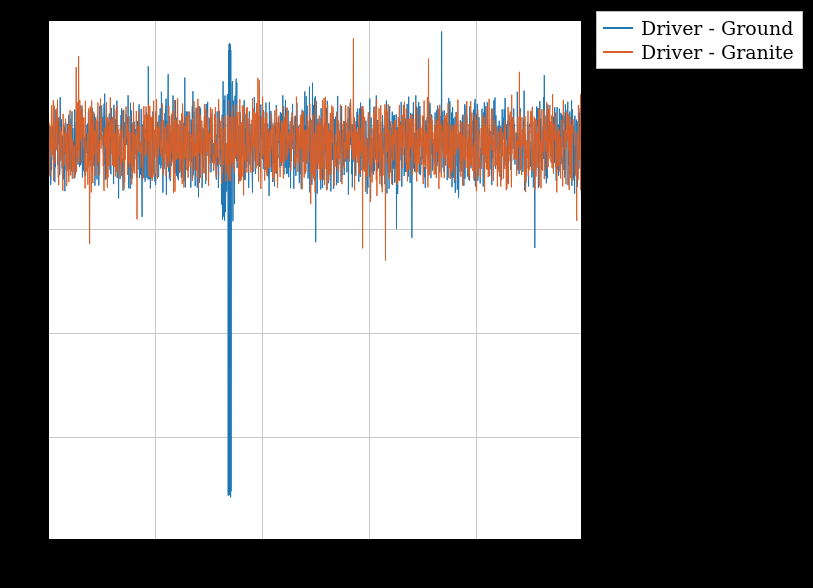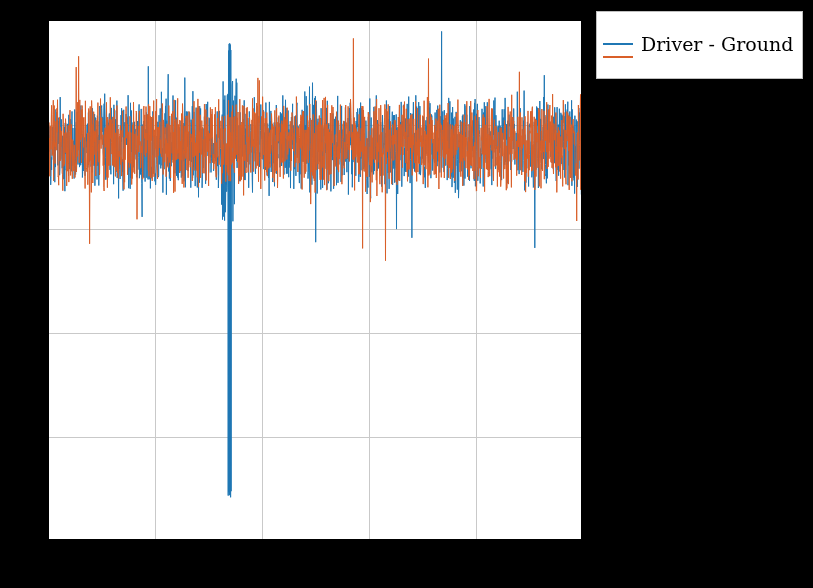--- a/index.html
+++ b/index.html
@@ -34,21 +34,21 @@
   .grid-h {
     height: 1px;
     left: 0;
     right: 0;
   }
   .legend {
     position: absolute;
     background: #fff;
     border: 1px solid #bfbfbf;
     box-sizing: border-box;
-    padding: 20px 6px;
+    padding: 4px 6px;
     font-size: 19px;
     color: #000;
     font-family: "DejaVu Serif", "Times New Roman", Georgia, serif;
   }
   .legend-row {
     display: flex;
     align-items: center;
     white-space: nowrap;
     line-height: 24px;
   }
@@ -90,16 +90,17 @@
       <path d="M48.0 147.1L48.3 139.7L48.6 132.2L48.9 122.5L49.2 137.3L49.5 138.0L49.8 176.3L50.1 150.5L50.4 126.2L50.7 145.1L51.0 149.5L51.3 118.0L51.6 105.3L51.9 143.2L52.2 155.5L52.5 149.3L52.7 140.9L53.0 114.6L53.3 100.2L53.6 180.9L53.9 134.7L54.2 105.5L54.5 144.0L54.8 147.8L55.1 163.6L55.4 142.7L55.7 147.0L56.0 121.3L56.3 150.2L56.6 141.9L56.9 108.4L57.2 132.2L57.5 99.7L57.8 132.1L58.1 176.9L58.4 176.2L58.7 185.2L59.0 162.3L59.3 123.1L59.6 117.3L59.9 148.9L60.2 161.0L60.5 127.0L60.8 142.1L61.1 135.3L61.4 130.9L61.7 147.5L62.0 158.7L62.2 173.0L62.5 174.4L62.8 190.7L63.1 113.8L63.4 131.1L63.7 166.3L64.0 165.4L64.3 154.2L64.6 164.2L64.9 132.8L65.2 152.8L65.5 118.7L65.8 123.9L66.1 137.6L66.4 137.9L66.7 185.9L67.0 132.4L67.3 171.2L67.6 149.5L67.9 156.1L68.2 125.4L68.5 163.5L68.8 182.1L69.1 171.3L69.4 131.4L69.7 117.5L70.0 110.1L70.3 128.0L70.6 175.4L70.9 161.3L71.2 150.5L71.4 124.5L71.7 150.4L72.0 152.7L72.3 178.8L72.6 139.7L72.9 139.9L73.2 161.8L73.5 156.6L73.8 171.1L74.1 144.8L74.4 145.2L74.7 160.0L75.0 177.5L75.3 162.9L75.6 166.0L75.9 159.4L76.2 67.1L76.5 172.0L76.8 126.8L77.1 150.5L77.4 156.5L77.7 102.2L78.0 146.8L78.3 150.1L78.6 56.3L78.9 117.4L79.2 162.7L79.5 127.0L79.8 99.9L80.1 139.9L80.4 138.4L80.7 117.8L80.9 128.3L81.2 109.6L81.5 163.0L81.8 135.5L82.1 105.5L82.4 108.5L82.7 130.6L83.0 137.6L83.3 118.0L83.6 147.4L83.9 117.2L84.2 158.2L84.5 168.8L84.8 158.0L85.1 188.5L85.4 100.8L85.7 140.7L86.0 141.6L86.3 167.2L86.6 169.8L86.9 171.1L87.2 172.0L87.5 132.9L87.8 184.7L88.1 156.1L88.4 164.4L88.7 108.5L89.0 145.9L89.3 170.1L89.6 243.8L89.9 170.3L90.2 106.4L90.4 160.3L90.7 152.0L91.0 136.8L91.3 192.4L91.6 100.5L91.9 109.5L92.2 127.0L92.5 146.2L92.8 183.0L93.1 124.4L93.4 164.3L93.7 111.7L94.0 154.8L94.3 142.2L94.6 134.1L94.9 130.7L95.2 142.0L95.5 132.1L95.8 176.0L96.1 120.3L96.4 162.2L96.7 165.8L97.0 158.0L97.3 118.0L97.6 137.0L97.9 102.6L98.2 151.4L98.5 144.3L98.8 162.2L99.1 140.1L99.4 175.0L99.6 173.9L99.9 153.1L100.2 134.9L100.5 98.6L100.8 129.7L101.1 148.6L101.4 134.3L101.7 117.7L102.0 134.9L102.3 136.3L102.6 144.6L102.9 134.7L103.2 165.7L103.5 149.2L103.8 187.4L104.1 191.0L104.4 144.1L104.7 130.4L105.0 127.7L105.3 129.7L105.6 147.3L105.9 129.0L106.2 136.0L106.5 102.4L106.8 177.3L107.1 133.6L107.4 187.7L107.7 117.1L108.0 177.7L108.3 125.5L108.6 165.6L108.9 137.5L109.1 138.0L109.4 119.2L109.7 152.2L110.0 165.5L110.3 97.3L110.6 138.6L110.9 127.9L111.2 119.5L111.5 142.7L111.8 154.1L112.1 152.8L112.4 123.6L112.7 165.5L113.0 116.8L113.3 164.7L113.6 146.0L113.9 139.0L114.2 167.1L114.5 108.8L114.8 166.0L115.1 147.8L115.4 176.4L115.7 132.8L116.0 170.7L116.3 161.6L116.6 156.3L116.9 105.4L117.2 113.1L117.5 173.0L117.8 163.2L118.1 129.1L118.3 178.3L118.6 160.3L118.9 151.1L119.2 156.8L119.5 135.6L119.8 134.0L120.1 134.0L120.4 125.6L120.7 164.6L121.0 157.4L121.3 166.7L121.6 176.1L121.9 130.5L122.2 137.2L122.5 110.7L122.8 121.5L123.1 161.8L123.4 148.7L123.7 152.7L124.0 189.4L124.3 138.0L124.6 182.2L124.9 137.3L125.2 159.8L125.5 137.0L125.8 127.6L126.1 106.5L126.4 138.2L126.7 116.4L127.0 135.2L127.3 124.1L127.6 174.8L127.8 141.7L128.1 162.6L128.4 146.7L128.7 131.9L129.0 140.0L129.3 167.5L129.6 166.3L129.9 116.3L130.2 163.4L130.5 150.3L130.8 132.5L131.1 151.9L131.4 161.7L131.7 184.5L132.0 169.8L132.3 178.6L132.6 124.8L132.9 172.4L133.2 170.8L133.5 102.2L133.8 128.9L134.1 165.8L134.4 156.3L134.7 173.8L135.0 133.9L135.3 150.0L135.6 154.4L135.9 135.8L136.2 111.1L136.5 112.5L136.8 151.2L137.0 219.3L137.3 162.4L137.6 135.8L137.9 152.2L138.2 125.9L138.5 128.1L138.8 151.9L139.1 132.7L139.4 110.9L139.7 145.2L140.0 144.7L140.3 141.5L140.6 168.2L140.9 161.6L141.2 145.9L141.5 146.7L141.8 152.9L142.1 125.9L142.4 141.3L142.7 179.2L143.0 159.6L143.3 108.6L143.6 108.6L143.9 106.1L144.2 119.5L144.5 138.3L144.8 114.9L145.1 155.1L145.4 132.9L145.7 156.8L146.0 106.5L146.3 132.9L146.5 152.8L146.8 133.0L147.1 140.1L147.4 122.3L147.7 114.6L148.0 141.9L148.3 170.5L148.6 104.4L148.9 176.3L149.2 154.3L149.5 147.3L149.8 106.1L150.1 155.0L150.4 116.4L150.7 177.7L151.0 119.9L151.3 140.6L151.6 117.0L151.9 124.4L152.2 180.9L152.5 155.3L152.8 174.1L153.1 115.7L153.4 136.5L153.7 100.6L154.0 176.8L154.3 132.3L154.6 129.8L154.9 143.4L155.2 148.5L155.5 111.3L155.7 149.0L156.0 157.4L156.3 116.1L156.6 99.0L156.9 160.3L157.2 173.2L157.5 179.0L157.8 127.0L158.1 155.6L158.4 127.2L158.7 147.9L159.0 148.1L159.3 138.6L159.6 124.1L159.9 121.7L160.2 136.5L160.5 153.4L160.8 139.7L161.1 151.4L161.4 157.0L161.7 156.1L162.0 119.8L162.3 103.5L162.6 112.4L162.9 160.1L163.2 174.5L163.5 119.9L163.8 123.9L164.1 162.2L164.4 160.2L164.7 159.9L165.0 137.6L165.2 127.5L165.5 153.4L165.8 138.6L166.1 176.7L166.4 140.3L166.7 167.1L167.0 123.8L167.3 157.2L167.6 157.0L167.9 143.2L168.2 167.5L168.5 155.0L168.8 105.5L169.1 135.3L169.4 143.2L169.7 162.5L170.0 125.0L170.3 153.1L170.6 177.9L170.9 137.5L171.2 130.5L171.5 113.8L171.8 145.0L172.1 153.4L172.4 126.0L172.7 111.3L173.0 162.6L173.3 132.0L173.6 192.8L173.9 155.1L174.2 99.9L174.5 120.3L174.7 153.6L175.0 191.6L175.3 122.6L175.6 160.4L175.9 119.4L176.2 129.5L176.5 159.6L176.8 148.7L177.1 153.7L177.4 117.3L177.7 98.3L178.0 158.9L178.3 141.7L178.6 124.4L178.9 153.3L179.2 130.7L179.5 172.8L179.8 120.0L180.1 143.5L180.4 171.0L180.7 141.0L181.0 160.2L181.3 159.2L181.6 113.5L181.9 157.9L182.2 183.9L182.5 103.6L182.8 113.7L183.1 122.1L183.4 148.1L183.7 159.0L183.9 187.5L184.2 160.7L184.5 150.8L184.8 125.9L185.1 146.7L185.4 131.6L185.7 158.5L186.0 115.9L186.3 152.6L186.6 124.8L186.9 170.1L187.2 115.7L187.5 134.6L187.8 136.0L188.1 177.8L188.4 131.7L188.7 165.1L189.0 111.4L189.3 121.4L189.6 131.0L189.9 122.7L190.2 167.3L190.5 140.8L190.8 133.8L191.1 134.4L191.4 141.9L191.7 137.8L192.0 169.0L192.3 181.0L192.6 118.9L192.9 137.8L193.2 157.2L193.4 133.5L193.7 136.4L194.0 101.2L194.3 170.4L194.6 129.9L194.9 153.5L195.2 142.7L195.5 155.6L195.8 143.4L196.1 155.1L196.4 135.4L196.7 170.5L197.0 108.3L197.3 177.3L197.6 155.2L197.9 98.9L198.2 177.3L198.5 187.1L198.8 106.2L199.1 152.9L199.4 132.8L199.7 131.5L200.0 139.5L200.3 114.8L200.6 177.8L200.9 138.4L201.2 152.6L201.5 154.4L201.8 120.6L202.1 135.1L202.4 136.6L202.6 127.3L202.9 173.2L203.2 156.6L203.5 157.0L203.8 139.3L204.1 173.3L204.4 104.5L204.7 104.0L205.0 156.7L205.3 121.7L205.6 126.0L205.9 109.5L206.2 180.4L206.5 124.5L206.8 142.5L207.1 135.5L207.4 151.5L207.7 117.2L208.0 151.2L208.3 130.8L208.6 185.9L208.9 136.4L209.2 138.7L209.5 133.4L209.8 138.3L210.1 163.2L210.4 107.4L210.7 155.1L211.0 145.2L211.3 114.1L211.6 138.4L211.9 135.6L212.1 109.0L212.4 119.1L212.7 145.7L213.0 162.6L213.3 154.0L213.6 169.2L213.9 155.2L214.2 163.7L214.5 124.2L214.8 114.5L215.1 127.8L215.4 107.2L215.7 169.9L216.0 176.4L216.3 177.4L216.6 142.6L216.9 152.4L217.2 157.3L217.5 118.1L217.8 119.4L218.1 136.3L218.4 137.6L218.7 99.3L219.0 164.8L219.3 161.2L219.6 139.3L219.9 149.0L220.2 128.4L220.5 139.6L220.8 120.8L221.1 126.3L221.3 139.6L221.6 183.6L221.9 170.1L222.2 116.5L222.5 173.2L222.8 128.9L223.1 147.9L223.4 144.5L223.7 164.6L224.0 156.0L224.3 140.9L224.6 115.9L224.9 131.5L225.2 128.0L225.5 171.9L225.8 181.6L226.1 144.9L226.4 143.5L226.7 165.1L227.0 153.4L227.3 172.4L227.6 114.8L227.9 141.1L228.2 175.3L228.5 100.4L228.8 164.8L229.1 181.1L229.4 125.7L229.7 146.5L230.0 117.2L230.3 152.0L230.6 181.2L230.8 132.4L231.1 164.5L231.4 156.8L231.7 135.8L232.0 111.5L232.3 147.9L232.6 105.6L232.9 162.7L233.2 151.8L233.5 168.2L233.8 143.0L234.1 117.1L234.4 172.7L234.7 116.2L235.0 139.7L235.3 151.5L235.6 158.6L235.9 139.1L236.2 104.6L236.5 136.7L236.8 154.8L237.1 127.4L237.4 117.8L237.7 162.2L238.0 112.0L238.3 154.6L238.6 183.9L238.9 177.1L239.2 167.8L239.5 175.7L239.8 99.2L240.1 133.6L240.3 179.8L240.6 181.2L240.9 124.9L241.2 153.2L241.5 179.6L241.8 122.0L242.1 176.6L242.4 105.4L242.7 132.2L243.0 135.3L243.3 123.7L243.6 195.4L243.9 105.9L244.2 128.7L244.5 160.6L244.8 146.7L245.1 144.7L245.4 160.5L245.7 154.6L246.0 173.0L246.3 108.3L246.6 110.0L246.9 142.0L247.2 107.2L247.5 161.8L247.8 125.5L248.1 172.4L248.4 136.9L248.7 138.5L249.0 154.2L249.3 146.5L249.5 117.3L249.8 120.8L250.1 163.9L250.4 163.4L250.7 172.3L251.0 172.6L251.3 132.1L251.6 152.4L251.9 119.9L252.2 143.5L252.5 98.4L252.8 146.6L253.1 108.3L253.4 171.6L253.7 140.8L254.0 161.3L254.3 151.8L254.6 112.1L254.9 132.9L255.2 125.6L255.5 147.4L255.8 113.4L256.1 168.5L256.4 151.3L256.7 103.1L257.0 139.8L257.3 165.7L257.6 163.0L257.9 77.9L258.2 129.8L258.5 181.7L258.8 117.8L259.0 122.6L259.3 80.4L259.6 118.8L259.9 130.2L260.2 147.9L260.5 165.0L260.8 188.9L261.1 168.1L261.4 124.3L261.7 116.4L262.0 158.9L262.3 129.6L262.6 96.7L262.9 117.1L263.2 143.6L263.5 154.9L263.8 111.6L264.1 151.4L264.4 160.3L264.7 180.5L265.0 136.2L265.3 118.3L265.6 166.8L265.9 118.4L266.2 150.9L266.5 172.1L266.8 112.5L267.1 130.0L267.4 176.1L267.7 166.0L268.0 128.1L268.2 129.6L268.5 168.4L268.8 136.4L269.1 161.7L269.4 132.7L269.7 157.7L270.0 167.5L270.3 129.7L270.6 153.7L270.9 151.0L271.2 149.7L271.5 113.5L271.8 120.3L272.1 129.4L272.4 123.8L272.7 177.8L273.0 138.0L273.3 136.2L273.6 126.5L273.9 147.7L274.2 182.2L274.5 166.8L274.8 110.4L275.1 173.3L275.4 153.4L275.7 160.0L276.0 141.1L276.3 170.9L276.6 108.0L276.9 140.9L277.2 122.2L277.5 188.0L277.7 178.6L278.0 130.4L278.3 127.6L278.6 141.2L278.9 115.6L279.2 127.7L279.5 126.9L279.8 133.7L280.1 176.9L280.4 140.8L280.7 132.4L281.0 162.4L281.3 123.6L281.6 143.8L281.9 120.6L282.2 162.5L282.5 124.6L282.8 124.2L283.1 155.2L283.4 178.5L283.7 105.9L284.0 115.1L284.3 150.6L284.6 117.3L284.9 161.4L285.2 119.5L285.5 131.2L285.8 123.7L286.1 123.9L286.4 113.3L286.7 135.4L286.9 159.5L287.2 107.7L287.5 152.9L287.8 154.6L288.1 152.7L288.4 135.9L288.7 140.7L289.0 132.3L289.3 138.0L289.6 134.2L289.9 148.4L290.2 121.2L290.5 126.3L290.8 170.7L291.1 148.5L291.4 161.0L291.7 135.3L292.0 112.5L292.3 139.7L292.6 128.0L292.9 137.4L293.2 141.7L293.5 151.1L293.8 132.7L294.1 132.6L294.4 116.4L294.7 167.2L295.0 154.6L295.3 155.3L295.6 162.0L295.9 162.7L296.2 158.7L296.4 96.6L296.7 120.5L297.0 134.2L297.3 157.7L297.6 127.2L297.9 172.0L298.2 128.2L298.5 140.0L298.8 146.9L299.1 163.1L299.4 137.3L299.7 135.1L300.0 124.4L300.3 147.7L300.6 120.5L300.9 114.8L301.2 149.4L301.5 116.7L301.8 172.5L302.1 189.5L302.4 121.7L302.7 111.4L303.0 121.7L303.3 161.7L303.6 111.0L303.9 164.6L304.2 177.7L304.5 150.8L304.8 131.1L305.1 129.9L305.4 173.3L305.6 132.9L305.9 171.7L306.2 129.8L306.5 138.1L306.8 159.4L307.1 139.9L307.4 115.6L307.7 144.0L308.0 145.8L308.3 162.9L308.6 126.9L308.9 150.5L309.2 120.3L309.5 128.6L309.8 104.0L310.1 142.3L310.4 148.5L310.7 204.1L311.0 170.4L311.3 171.8L311.6 119.9L311.9 133.0L312.2 154.7L312.5 168.0L312.8 175.5L313.1 114.4L313.4 178.4L313.7 139.6L314.0 158.9L314.3 180.9L314.6 133.3L314.9 134.4L315.1 192.6L315.4 126.6L315.7 100.0L316.0 119.8L316.3 161.1L316.6 170.1L316.9 165.6L317.2 124.9L317.5 150.1L317.8 152.7L318.1 164.2L318.4 139.4L318.7 122.4L319.0 169.1L319.3 115.5L319.6 127.7L319.9 175.6L320.2 180.0L320.5 118.2L320.8 149.9L321.1 124.8L321.4 179.6L321.7 145.8L322.0 142.3L322.3 151.3L322.6 100.1L322.9 167.6L323.2 155.8L323.5 179.6L323.8 149.7L324.1 97.9L324.4 141.4L324.6 185.1L324.9 165.1L325.2 150.8L325.5 96.9L325.8 143.3L326.1 135.2L326.4 125.5L326.7 190.2L327.0 123.9L327.3 150.1L327.6 104.9L327.9 169.7L328.2 149.1L328.5 128.9L328.8 181.2L329.1 164.6L329.4 132.0L329.7 174.6L330.0 131.4L330.3 113.0L330.6 114.1L330.9 174.1L331.2 139.9L331.5 156.7L331.8 105.3L332.1 126.8L332.4 143.0L332.7 134.7L333.0 107.0L333.3 146.9L333.6 147.7L333.8 154.8L334.1 186.0L334.4 162.9L334.7 144.8L335.0 150.1L335.3 134.5L335.6 165.8L335.9 166.5L336.2 136.3L336.5 111.7L336.8 118.4L337.1 157.3L337.4 146.7L337.7 169.7L338.0 155.1L338.3 120.6L338.6 172.1L338.9 147.0L339.2 132.4L339.5 158.8L339.8 130.1L340.1 148.6L340.4 104.6L340.7 132.3L341.0 137.4L341.3 161.8L341.6 148.5L341.9 184.2L342.2 167.3L342.5 140.4L342.8 134.4L343.1 123.8L343.3 137.9L343.6 120.9L343.9 148.8L344.2 168.3L344.5 148.1L344.8 142.0L345.1 158.9L345.4 125.5L345.7 105.0L346.0 128.5L346.3 122.6L346.6 152.6L346.9 158.6L347.2 150.0L347.5 144.4L347.8 122.7L348.1 106.3L348.4 131.5L348.7 150.0L349.0 132.6L349.3 161.5L349.6 131.0L349.9 137.5L350.2 127.7L350.5 99.1L350.8 106.3L351.1 117.8L351.4 131.2L351.7 150.1L352.0 132.0L352.3 132.6L352.5 133.9L352.8 159.7L353.1 143.7L353.4 38.4L353.7 153.8L354.0 159.5L354.3 117.9L354.6 190.4L354.9 123.3L355.2 155.3L355.5 125.4L355.8 157.2L356.1 128.5L356.4 133.2L356.7 154.7L357.0 155.1L357.3 162.5L357.6 131.7L357.9 156.1L358.2 133.7L358.5 174.2L358.8 126.9L359.1 114.3L359.4 137.8L359.7 174.2L360.0 144.9L360.3 141.2L360.6 156.9L360.9 133.6L361.2 128.1L361.5 136.2L361.8 151.7L362.0 106.0L362.3 154.5L362.6 248.4L362.9 106.2L363.2 154.3L363.5 110.0L363.8 130.7L364.1 171.3L364.4 118.0L364.7 116.9L365.0 161.2L365.3 146.5L365.6 191.7L365.9 147.0L366.2 176.5L366.5 166.5L366.8 138.1L367.1 175.6L367.4 175.6L367.7 176.7L368.0 148.1L368.3 112.1L368.6 131.0L368.9 114.2L369.2 157.3L369.5 157.5L369.8 165.0L370.1 146.7L370.4 202.1L370.7 157.6L371.0 135.2L371.2 157.4L371.5 166.1L371.8 127.9L372.1 182.4L372.4 143.7L372.7 137.7L373.0 159.4L373.3 125.2L373.6 122.7L373.9 111.3L374.2 114.3L374.5 162.6L374.8 150.5L375.1 106.4L375.4 115.8L375.7 135.5L376.0 147.8L376.3 180.2L376.6 99.0L376.9 196.0L377.2 147.9L377.5 142.6L377.8 162.4L378.1 123.9L378.4 151.6L378.7 143.2L379.0 108.2L379.3 149.4L379.6 172.0L379.9 184.2L380.2 134.5L380.5 175.8L380.7 105.1L381.0 123.2L381.3 157.0L381.6 135.1L381.9 132.2L382.2 192.3L382.5 152.9L382.8 162.2L383.1 175.5L383.4 148.4L383.7 154.3L384.0 129.4L384.3 124.6L384.6 117.9L384.9 104.4L385.2 153.8L385.5 260.7L385.8 136.6L386.1 108.9L386.4 163.9L386.7 137.3L387.0 126.3L387.3 111.4L387.6 151.9L387.9 135.4L388.2 104.4L388.5 159.5L388.8 173.9L389.1 178.8L389.4 156.5L389.7 172.0L389.9 129.7L390.2 147.6L390.5 121.4L390.8 149.9L391.1 152.4L391.4 176.4L391.7 184.2L392.0 135.6L392.3 144.7L392.6 124.6L392.9 146.1L393.2 160.6L393.5 135.1L393.8 159.9L394.1 128.5L394.4 119.9L394.7 144.2L395.0 120.2L395.3 121.7L395.6 140.6L395.9 152.8L396.2 182.0L396.5 154.1L396.8 130.1L397.1 184.8L397.4 164.2L397.7 159.8L398.0 150.7L398.3 117.0L398.6 180.3L398.9 169.5L399.2 119.7L399.4 104.9L399.7 181.0L400.0 125.3L400.3 154.4L400.6 154.6L400.9 124.3L401.2 134.2L401.5 146.8L401.8 126.1L402.1 114.8L402.4 167.7L402.7 145.5L403.0 154.9L403.3 105.6L403.6 110.1L403.9 146.4L404.2 118.4L404.5 101.6L404.8 138.9L405.1 131.8L405.4 142.3L405.7 163.0L406.0 161.4L406.3 108.8L406.6 136.8L406.9 171.9L407.2 162.6L407.5 181.3L407.8 136.7L408.1 119.1L408.4 169.5L408.7 147.8L408.9 137.0L409.2 169.3L409.5 125.6L409.8 118.5L410.1 118.7L410.4 148.0L410.7 115.1L411.0 116.8L411.3 139.1L411.6 160.7L411.9 114.2L412.2 175.4L412.5 134.7L412.8 152.7L413.1 137.8L413.4 145.1L413.7 118.9L414.0 136.6L414.3 149.2L414.6 160.3L414.9 163.1L415.2 148.6L415.5 101.2L415.8 172.4L416.1 141.7L416.4 168.1L416.7 181.4L417.0 130.1L417.3 155.3L417.6 108.2L417.9 172.0L418.1 128.4L418.4 155.1L418.7 162.9L419.0 139.5L419.3 164.0L419.6 146.2L419.9 125.9L420.2 114.8L420.5 141.7L420.8 126.6L421.1 146.6L421.4 135.6L421.7 164.9L422.0 127.9L422.3 147.0L422.6 115.7L422.9 122.7L423.2 184.1L423.5 143.2L423.8 139.9L424.1 100.7L424.4 130.6L424.7 165.1L425.0 150.2L425.3 130.8L425.6 140.6L425.9 169.2L426.2 156.3L426.5 136.3L426.8 134.5L427.1 155.8L427.4 97.1L427.6 151.3L427.9 187.3L428.2 135.0L428.5 58.6L428.8 175.5L429.1 154.9L429.4 124.0L429.7 172.7L430.0 174.4L430.3 113.7L430.6 169.8L430.9 116.8L431.2 117.1L431.5 124.4L431.8 139.0L432.1 120.1L432.4 131.2L432.7 143.2L433.0 132.6L433.3 159.1L433.6 139.1L433.9 153.7L434.2 174.6L434.5 125.2L434.8 131.3L435.1 156.7L435.4 164.3L435.7 174.1L436.0 118.6L436.3 178.0L436.6 131.2L436.8 145.3L437.1 145.4L437.4 120.7L437.7 151.5L438.0 133.0L438.3 108.8L438.6 119.0L438.9 189.0L439.2 140.4L439.5 162.0L439.8 104.7L440.1 128.4L440.4 123.2L440.7 123.6L441.0 153.0L441.3 177.4L441.6 124.9L441.9 131.4L442.2 130.1L442.5 139.8L442.8 143.4L443.1 155.3L443.4 157.5L443.7 120.3L444.0 135.4L444.3 178.0L444.6 158.0L444.9 115.3L445.2 158.8L445.5 118.2L445.8 154.1L446.1 142.4L446.3 115.3L446.6 154.2L446.9 113.2L447.2 165.3L447.5 140.9L447.8 162.6L448.1 103.0L448.4 177.8L448.7 161.5L449.0 148.5L449.3 151.3L449.6 167.9L449.9 126.5L450.2 124.2L450.5 178.9L450.8 137.6L451.1 173.0L451.4 129.3L451.7 172.2L452.0 155.5L452.3 124.8L452.6 169.3L452.9 157.4L453.2 155.5L453.5 136.0L453.8 132.0L454.1 125.8L454.4 128.1L454.7 181.1L455.0 162.3L455.3 141.8L455.5 124.2L455.8 154.7L456.1 129.5L456.4 113.2L456.7 118.9L457.0 150.1L457.3 126.3L457.6 125.0L457.9 99.6L458.2 123.0L458.5 128.4L458.8 147.3L459.1 131.9L459.4 141.6L459.7 147.3L460.0 171.9L460.3 133.9L460.6 170.6L460.9 176.7L461.2 121.6L461.5 160.0L461.8 161.5L462.1 134.9L462.4 156.9L462.7 185.9L463.0 168.5L463.3 122.7L463.6 158.0L463.9 144.3L464.2 114.7L464.5 160.4L464.8 122.0L465.0 147.0L465.3 144.2L465.6 137.1L465.9 168.1L466.2 150.8L466.5 137.6L466.8 101.2L467.1 156.5L467.4 151.2L467.7 169.4L468.0 161.9L468.3 137.2L468.6 179.8L468.9 124.2L469.2 138.1L469.5 175.5L469.8 141.5L470.1 162.0L470.4 164.9L470.7 101.0L471.0 123.6L471.3 166.0L471.6 146.1L471.9 112.5L472.2 132.6L472.5 120.5L472.8 171.0L473.1 159.6L473.4 146.4L473.7 151.4L474.0 179.1L474.3 149.2L474.5 142.4L474.8 171.1L475.1 116.9L475.4 115.7L475.7 148.7L476.0 175.0L476.3 191.1L476.6 190.8L476.9 167.1L477.2 120.2L477.5 144.6L477.8 110.0L478.1 169.0L478.4 176.2L478.7 130.2L479.0 134.8L479.3 168.3L479.6 157.4L479.9 168.1L480.2 160.9L480.5 177.9L480.8 146.2L481.1 127.8L481.4 140.3L481.7 138.4L482.0 137.6L482.3 154.3L482.6 118.1L482.9 124.2L483.2 114.5L483.5 167.6L483.7 145.1L484.0 143.3L484.3 117.3L484.6 191.7L484.9 133.3L485.2 127.9L485.5 154.7L485.8 124.8L486.1 140.3L486.4 169.2L486.7 121.1L487.0 106.2L487.3 136.9L487.6 169.9L487.9 134.0L488.2 177.1L488.5 171.6L488.8 117.9L489.1 98.9L489.4 134.6L489.7 176.2L490.0 135.6L490.3 135.9L490.6 144.9L490.9 137.8L491.2 121.4L491.5 108.5L491.8 150.4L492.1 137.1L492.4 108.6L492.7 145.4L493.0 163.7L493.2 174.0L493.5 181.0L493.8 139.7L494.1 152.4L494.4 119.7L494.7 127.3L495.0 166.4L495.3 148.8L495.6 145.3L495.9 126.0L496.2 129.8L496.5 129.9L496.8 165.3L497.1 157.0L497.4 186.5L497.7 146.3L498.0 172.2L498.3 132.1L498.6 169.7L498.9 161.1L499.2 155.8L499.5 176.5L499.8 161.2L500.1 127.7L500.4 161.9L500.7 186.6L501.0 179.9L501.3 127.8L501.6 127.6L501.9 137.6L502.2 154.3L502.4 156.2L502.7 132.9L503.0 147.9L503.3 155.6L503.6 178.5L503.9 141.8L504.2 141.6L504.5 120.6L504.8 169.1L505.1 162.2L505.4 124.9L505.7 155.9L506.0 155.8L506.3 190.2L506.6 145.8L506.9 188.4L507.2 165.4L507.5 164.8L507.8 179.9L508.1 106.9L508.4 184.1L508.7 138.5L509.0 161.4L509.3 136.9L509.6 146.5L509.9 154.4L510.2 111.5L510.5 138.5L510.8 152.4L511.1 151.5L511.4 187.4L511.7 94.8L511.9 153.9L512.2 130.0L512.5 140.7L512.8 117.0L513.1 117.6L513.4 125.2L513.7 121.0L514.0 159.9L514.3 128.6L514.6 135.1L514.9 131.3L515.2 158.1L515.5 152.3L515.8 151.5L516.1 159.1L516.4 140.8L516.7 175.7L517.0 148.3L517.3 159.8L517.6 129.1L517.9 116.8L518.2 125.7L518.5 147.0L518.8 141.5L519.1 137.0L519.4 71.8L519.7 169.9L520.0 166.5L520.3 112.5L520.6 146.7L520.9 138.3L521.1 135.6L521.4 151.1L521.7 175.0L522.0 117.3L522.3 148.4L522.6 137.7L522.9 129.3L523.2 142.6L523.5 144.2L523.8 144.4L524.1 132.8L524.4 126.2L524.7 181.3L525.0 116.3L525.3 139.6L525.6 192.1L525.9 157.0L526.2 172.9L526.5 160.9L526.8 140.4L527.1 146.1L527.4 158.6L527.7 148.9L528.0 110.9L528.3 176.7L528.6 140.5L528.9 160.9L529.2 170.2L529.5 154.6L529.8 130.7L530.1 133.3L530.4 117.8L530.6 111.5L530.9 127.5L531.2 111.1L531.5 171.2L531.8 134.1L532.1 108.9L532.4 106.7L532.7 170.5L533.0 165.6L533.3 164.8L533.6 143.5L533.9 140.5L534.2 116.8L534.5 176.0L534.8 189.8L535.1 178.6L535.4 118.8L535.7 138.1L536.0 176.6L536.3 120.0L536.6 137.3L536.9 142.2L537.2 133.0L537.5 158.1L537.8 167.8L538.1 166.7L538.4 133.7L538.7 108.2L539.0 114.4L539.3 186.4L539.6 110.3L539.8 157.4L540.1 140.6L540.4 151.4L540.7 163.7L541.0 188.3L541.3 131.0L541.6 152.9L541.9 109.0L542.2 158.7L542.5 171.0L542.8 140.8L543.1 142.8L543.4 152.0L543.7 147.9L544.0 110.7L544.3 179.2L544.6 127.6L544.9 123.6L545.2 140.9L545.5 140.3L545.8 129.6L546.1 116.6L546.4 152.1L546.7 102.2L547.0 142.9L547.3 169.0L547.6 159.3L547.9 129.9L548.2 166.9L548.5 109.5L548.8 150.3L549.1 158.7L549.3 124.0L549.6 110.0L549.9 105.0L550.2 151.2L550.5 121.7L550.8 161.8L551.1 162.4L551.4 115.6L551.7 119.4L552.0 167.8L552.3 163.4L552.6 94.1L552.9 154.1L553.2 166.8L553.5 174.0L553.8 123.6L554.1 124.2L554.4 140.2L554.7 133.5L555.0 138.6L555.3 130.0L555.6 167.3L555.9 112.5L556.2 145.5L556.5 149.7L556.8 192.4L557.1 167.6L557.4 166.7L557.7 132.9L558.0 152.2L558.3 127.3L558.6 133.0L558.8 166.0L559.1 156.5L559.4 130.6L559.7 171.5L560.0 162.9L560.3 147.2L560.6 178.6L560.9 136.5L561.2 157.7L561.5 155.4L561.8 120.1L562.1 154.3L562.4 155.7L562.7 186.4L563.0 133.4L563.3 100.1L563.6 122.7L563.9 112.4L564.2 122.2L564.5 126.1L564.8 149.1L565.1 132.9L565.4 130.1L565.7 176.7L566.0 184.3L566.3 138.8L566.6 140.8L566.9 111.6L567.2 117.2L567.5 135.8L567.8 113.4L568.0 141.1L568.3 129.8L568.6 150.9L568.9 115.7L569.2 189.9L569.5 124.5L569.8 145.3L570.1 116.8L570.4 177.9L570.7 128.3L571.0 159.4L571.3 141.7L571.6 124.7L571.9 181.3L572.2 134.1L572.5 127.7L572.8 127.3L573.1 119.2L573.4 130.3L573.7 133.1L574.0 130.4L574.3 144.4L574.6 132.1L574.9 151.8L575.2 174.2L575.5 173.3L575.8 175.7L576.1 168.0L576.4 163.2L576.7 221.0L577.0 142.4L577.3 133.2L577.5 132.6L577.8 143.5L578.1 179.5L578.4 105.0L578.7 142.2L579.0 160.7L579.3 146.4L579.6 143.7L579.9 139.2L580.2 116.0L580.5 94.4L580.8 189.8L581.1 103.4L581.4 167.9L581.7 127.0L582.0 187.2" fill="none" stroke="#d95f29" stroke-width="1" clip-path="url(#plot-clip)"></path>
     </svg>
 
   <div class="legend" id="legend-box" style="left: 596px; top: 11px; width: 207px;">
     <div class="legend-row">
       <span class="legend-swatch" id="swatch-0" style="background: rgb(31, 119, 180);"></span>
       <span>Driver - Ground</span>
     </div>
     <div class="legend-row">
       <span class="legend-swatch" id="swatch-1" style="background: rgb(217, 95, 41);"></span>
+      <span>Driver - Granite</span>
     </div>
   </div>
 
 </div>
 
 </body></html>

